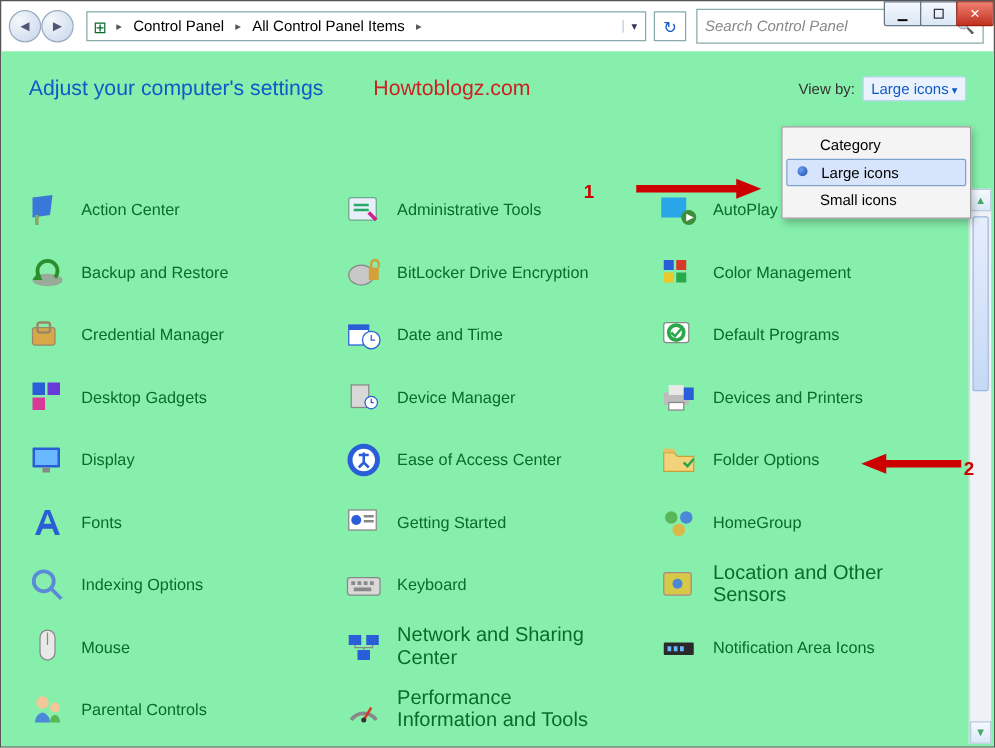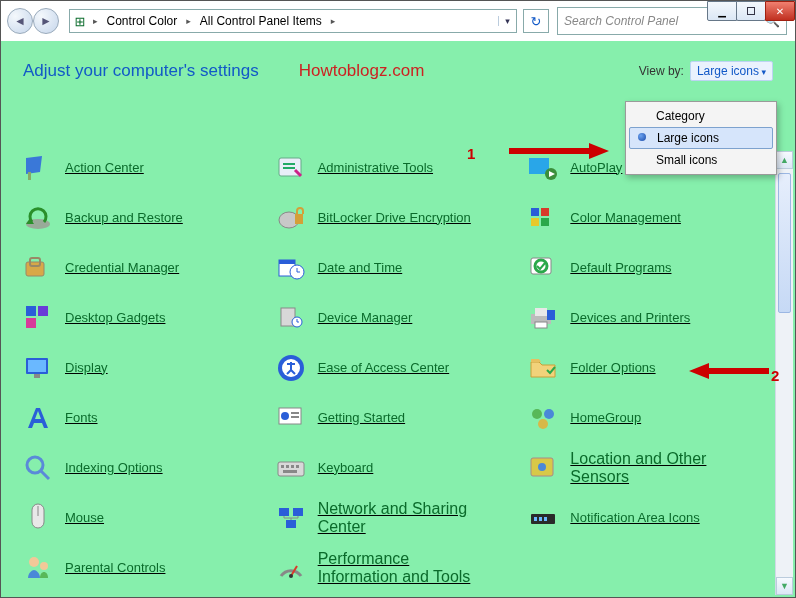--- a/index.html
+++ b/index.html
@@ -36,21 +36,21 @@
 
 
 .viewmenu { position:absolute; top:100px; right:18px; width:152px; background:#f4f4f4; border:1px solid #9a9a9a; box-shadow:2px 3px 6px rgba(0,0,0,0.25); z-index:15; padding:3px 2px; }
 .viewmenu .mitem { padding:4px 10px 4px 28px; position:relative; font-size:12px; color:#000; }
 .viewmenu .mitem.selected { background:#d6e5fb; border:1px solid #7da2ce; border-radius:2px; margin:0 1px; padding:3px 9px 3px 27px; }
 .viewmenu .mitem .radio { position:absolute; left:8px; top:5px; width:8px; height:8px; border-radius:50%; background: radial-gradient(circle at 35% 35%, #6aa2f0,#1a4aa8); }
 
 
 .iconarea { position:absolute; top:110px; left:20px; right:24px; bottom:2px; overflow:hidden; }
 .iconarea .grid { display:grid; grid-template-columns: repeat(3, 1fr); column-gap:8px; row-gap:16px; }
-.cpitem { display:flex; align-items:center; gap:10px; height:34px;text-decoration:underline; }
+.cpitem { display:flex; align-items:center; gap:10px; height:34px; }
 .cpitem .ic { width:34px; height:34px; display:flex; align-items:center; justify-content:center; }
 .cpitem .lbl { color:#0a6b2b; font-size:13px; line-height:1.15; max-width:170px; }
 .cpitem .lbl.two { font-size:16px; }
 
 
 .scrollbar { position:absolute; top:110px; right:2px; bottom:2px; width:18px; background:#eef2f7; border-left:1px solid #d0dae6; }
 .scrollbar .arrow { height:18px; display:flex; align-items:center; justify-content:center; font-size:9px; color:#4a6; background:linear-gradient(#f6faff,#dce8f6); border:1px solid #bcd; }
 .scrollbar .thumb { position:absolute; left:2px; right:2px; top:22px; height:140px; background:linear-gradient(#e6eefc,#c6d9f5); border:1px solid #9bb7e3; border-radius:2px; }
 .scrollbar .arrow.dn { position:absolute; bottom:0; left:0; right:0; }
 
@@ -82,21 +82,21 @@
     <div class="navcircle">
         <span>◄</span>
       </div>
     <div class="navcircle">
         <span>►</span>
       </div>
   </div>
   <div class="addressbar">
     <span class="icon16">⊞</span>
     <span class="chev">▸</span>
-    <span class="seg">Control Color</span>
+    <span class="seg">Control Panel</span>
     <span class="chev">▸</span>
     <span class="seg">All Control Panel Items</span>
     <span class="chev">▸</span>
     <span class="addr-drop">▾</span>
   </div>
   <div class="refreshbtn">
       <span>↻</span>
     </div>
   <div class="searchbar">
     <span>Search Control Panel</span>

